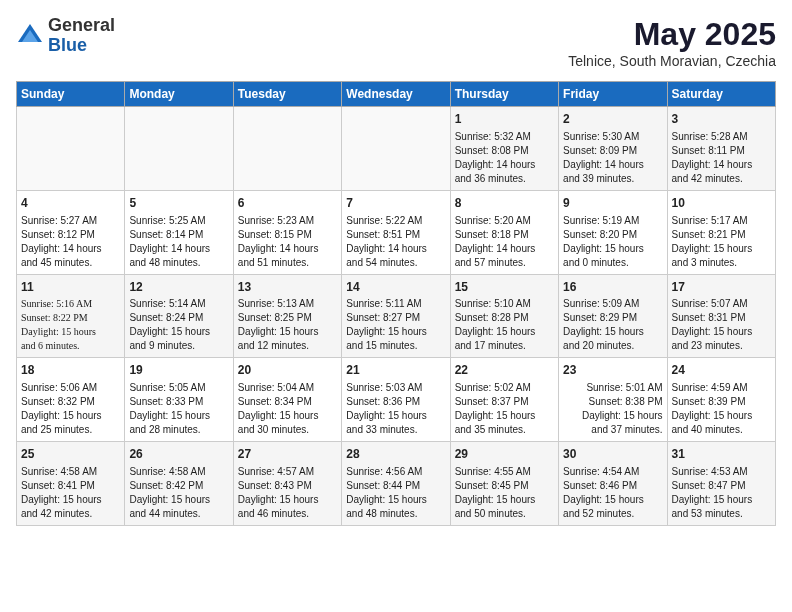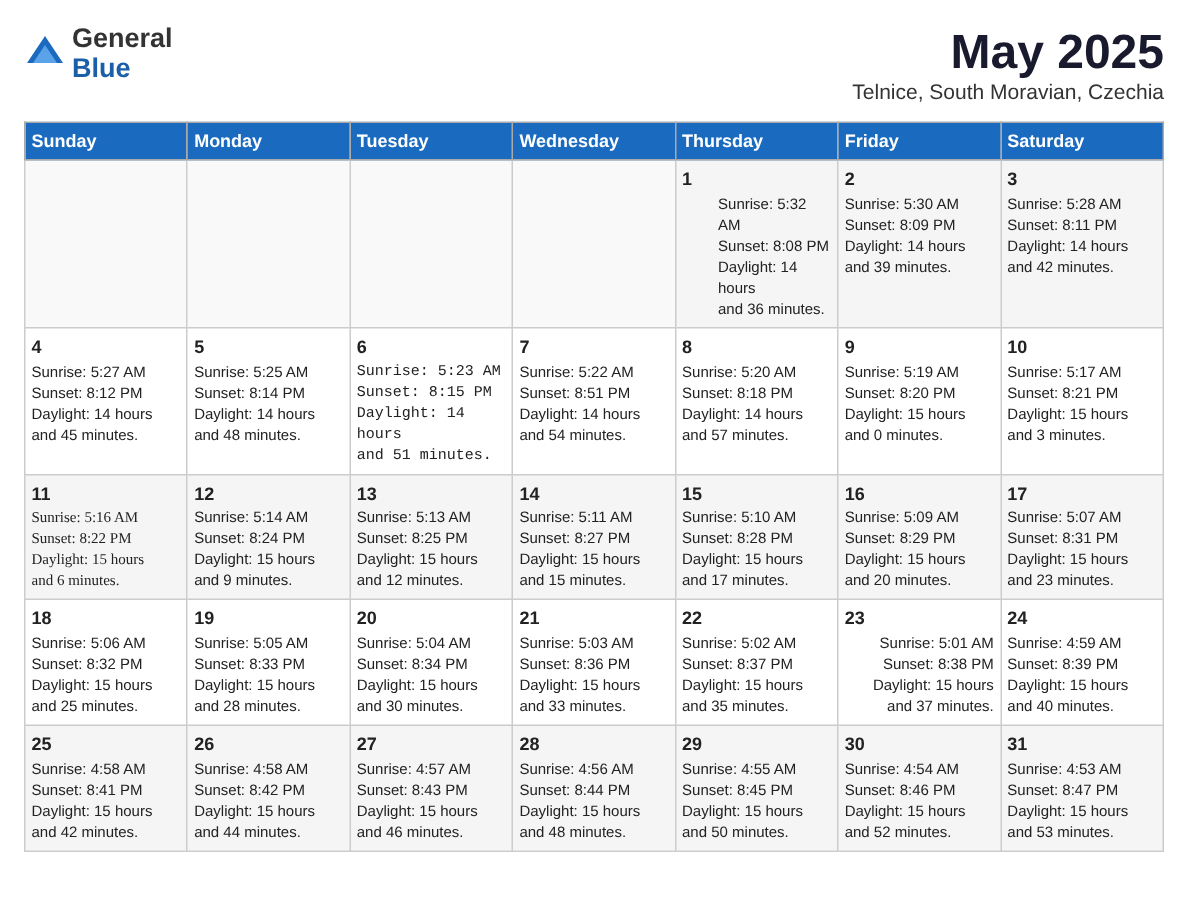--- a/index.html
+++ b/index.html
@@ -129,21 +129,21 @@
       </tr>
   </thead>
   <tbody id="calendar-body">
   <tr>
         <td class="empty-cell"></td>
         <td class="empty-cell"></td>
         <td class="empty-cell"></td>
         <td class="empty-cell"></td>
         <td>
           <span class="day-num">1</span>
-          <div class="day-info" style="white-space: pre-line; margin-left: 24px;">Sunrise: 5:32 AM
+          <div class="day-info" style="white-space: pre-line;">Sunrise: 5:32 AM
 Sunset: 8:08 PM
 Daylight: 14 hours
 and 36 minutes.</div>
         </td>
         <td>
           <span class="day-num">2</span>
           <div class="day-info" style="white-space: pre-line;">Sunrise: 5:30 AM
 Sunset: 8:09 PM
 Daylight: 14 hours
 and 39 minutes.</div>
@@ -166,21 +166,21 @@
         </td>
         <td>
           <span class="day-num">5</span>
           <div class="day-info" style="white-space: pre-line;">Sunrise: 5:25 AM
 Sunset: 8:14 PM
 Daylight: 14 hours
 and 48 minutes.</div>
         </td>
         <td>
           <span class="day-num">6</span>
-          <div class="day-info" style="white-space: pre-line; font-family: Liberation Mono, monospace;">Sunrise: 5:23 AM
+          <div class="day-info" style="white-space: pre-line;">Sunrise: 5:23 AM
 Sunset: 8:15 PM
 Daylight: 14 hours
 and 51 minutes.</div>
         </td>
         <td>
           <span class="day-num">7</span>
           <div class="day-info" style="white-space: pre-line;">Sunrise: 5:22 AM
 Sunset: 8:51 PM
 Daylight: 14 hours
 and 54 minutes.</div>

